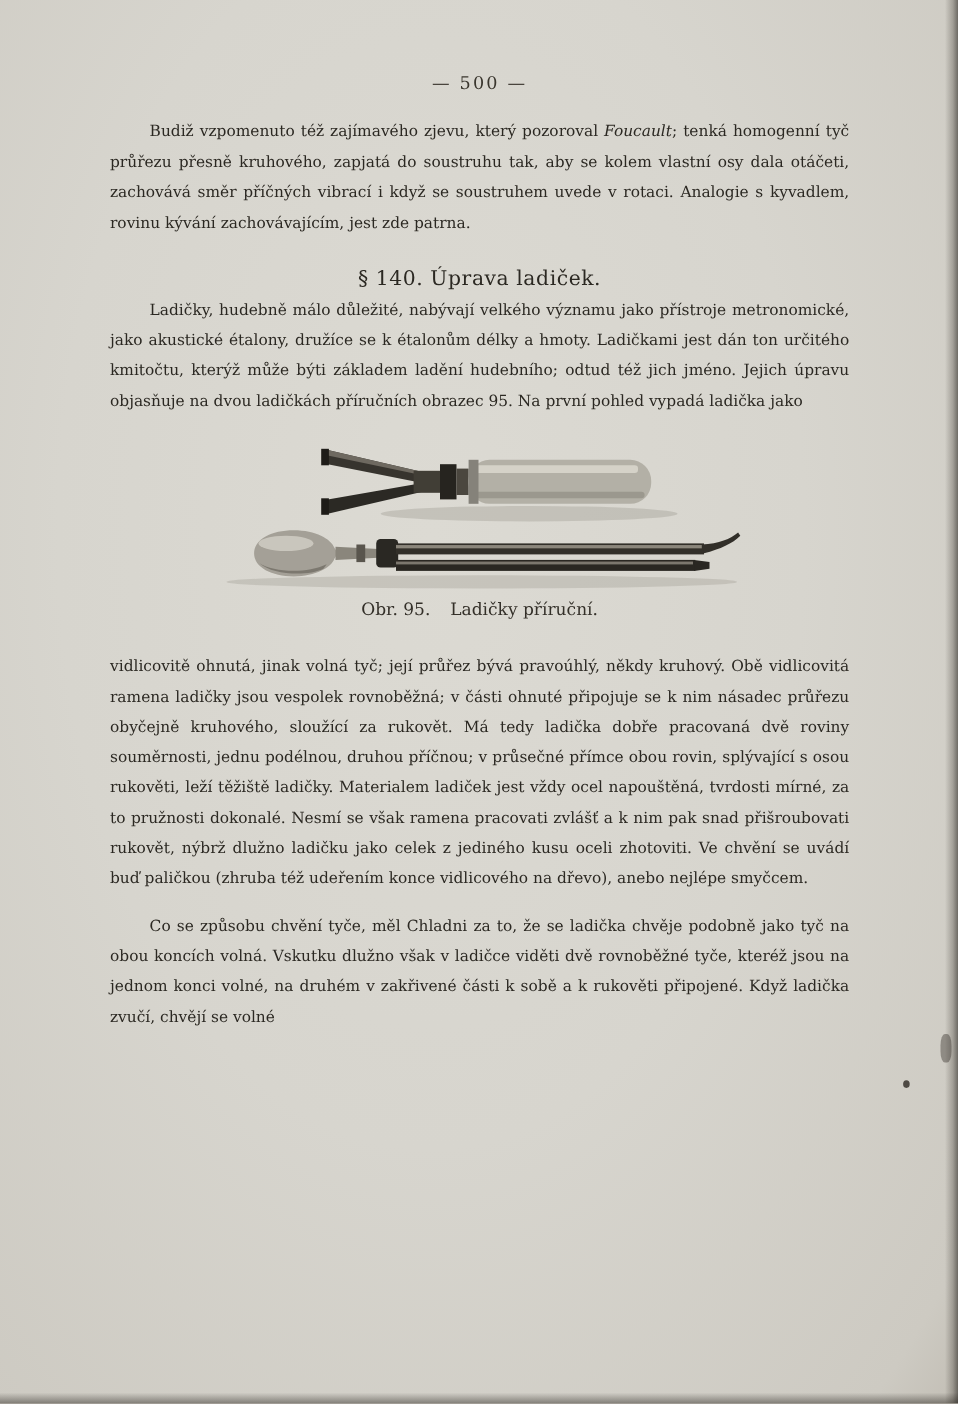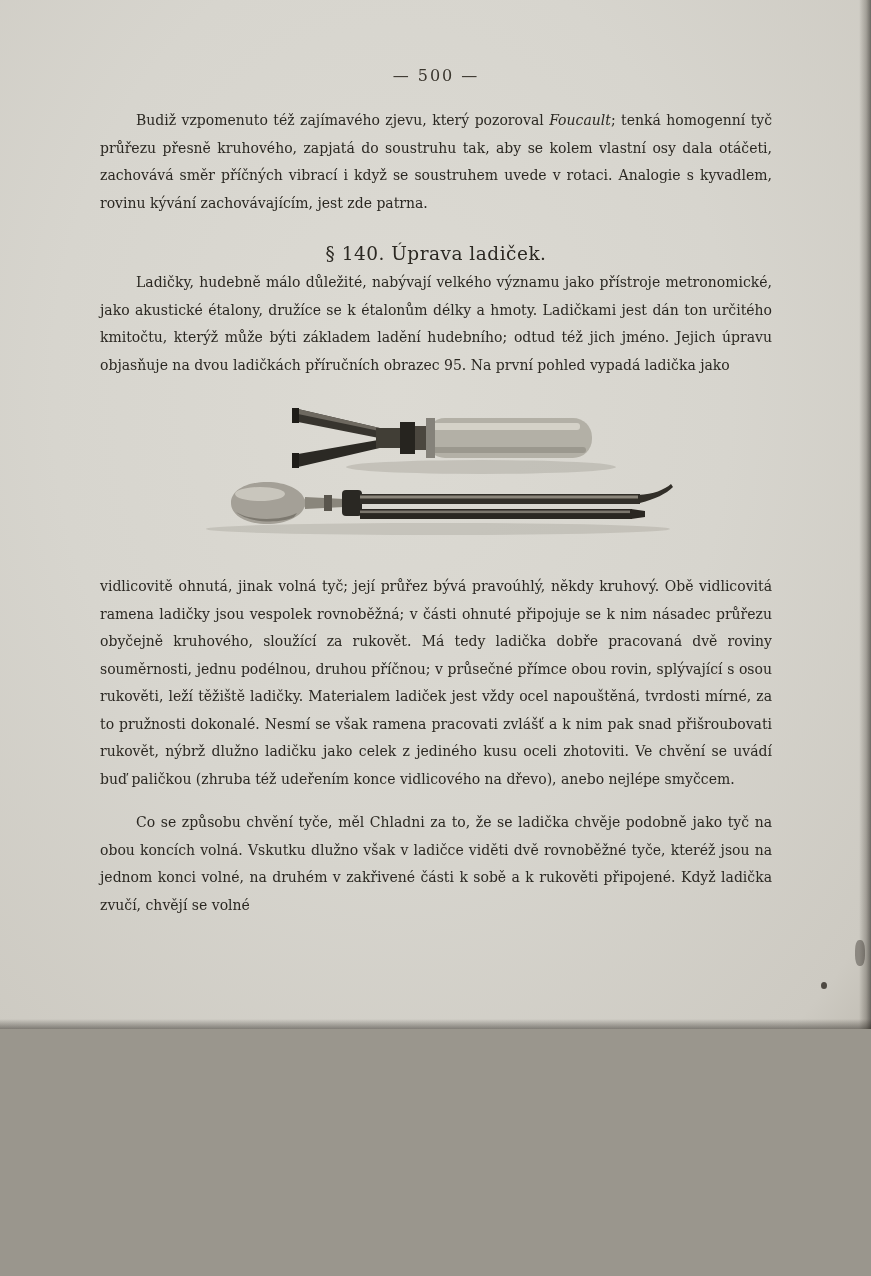--- a/index.html
+++ b/index.html
@@ -3,21 +3,21 @@
 <meta charset="utf-8">
 <style>
   html, body {
     margin: 0;
     padding: 0;
     background: #9a968d;
   }
   .page {
     position: relative;
     width: 871px;
-    height: 1029px;
+    height: 1276px;
     margin: 0 auto;
     background: radial-gradient(ellipse at 45% 38%, #dcdad3 0%, #d7d5ce 50%, #cdcac2 92%, #c2beb5 100%);
     font-family: "DejaVu Serif", "Liberation Serif", serif;
     color: #2b2822;
     overflow: hidden;
   }
   .edge-right {
     position: absolute; top: 0; right: 0; width: 12px; height: 100%;
     background: linear-gradient(to right, rgba(45,40,33,0) 0%, rgba(45,40,33,0.28) 60%, rgba(25,22,18,0.55) 100%);
   }
@@ -144,20 +144,23 @@
 
           <rect x="184" y="91" width="280" height="10" fill="#322f29"></rect>
           <rect x="184" y="92.5" width="278" height="3" fill="#8b867b"></rect>
           <path d="M462,92 C478,91 488,87 495,81 L497,84 C490,91 479,96 464,100 Z" fill="#322f29"></path>
 
           <rect x="184" y="106" width="272" height="10" fill="#2a2722"></rect>
           <rect x="184" y="107.5" width="270" height="2.6" fill="#7c776e"></rect>
           <polygon points="455,106 469,108 469,114 455,116" fill="#2a2722"></polygon>
         </g>
       </svg>
+      <figcaption>
+        <span class="cap-label">Obr. 95.</span><span>Ladičky příruční.</span>
+      </figcaption>
     </figure>
 
     <p class="para continue">vidlicovitě ohnutá, jinak volná tyč; její průřez bývá pravoúhlý, někdy kruhový. Obě vidlicovitá ramena ladičky jsou vespolek rovnoběžná; v části ohnuté připojuje se k nim násadec průřezu obyčejně kruhového, sloužící za rukovět. Má tedy ladička dobře pracovaná dvě roviny souměrnosti, jednu podélnou, druhou příčnou; v průsečné přímce obou rovin, splývající s osou rukověti, leží těžiště ladičky. Materialem ladiček jest vždy ocel napouštěná, tvrdosti mírné, za to pružnosti dokonalé. Nesmí se však ramena pracovati zvlášť a k nim pak snad přišroubovati rukovět, nýbrž dlužno ladičku jako celek z jediného kusu oceli zhotoviti. Ve chvění se uvádí buď paličkou (zhruba též udeřením konce vidlicového na dřevo), anebo nejlépe smyčcem.</p>
 
     <p class="para indent last">Co se způsobu chvění tyče, měl Chladni za to, že se ladička chvěje podobně jako tyč na obou koncích volná. Vskutku dlužno však v ladičce viděti dvě rovnoběžné tyče, kteréž jsou na jednom konci volné, na druhém v zakřivené části k sobě a k rukověti připojené. Když ladička zvučí, chvějí se volné</p>
 
   </div>
 
   <div class="edge-right"></div>
   <div class="edge-bottom"></div>

